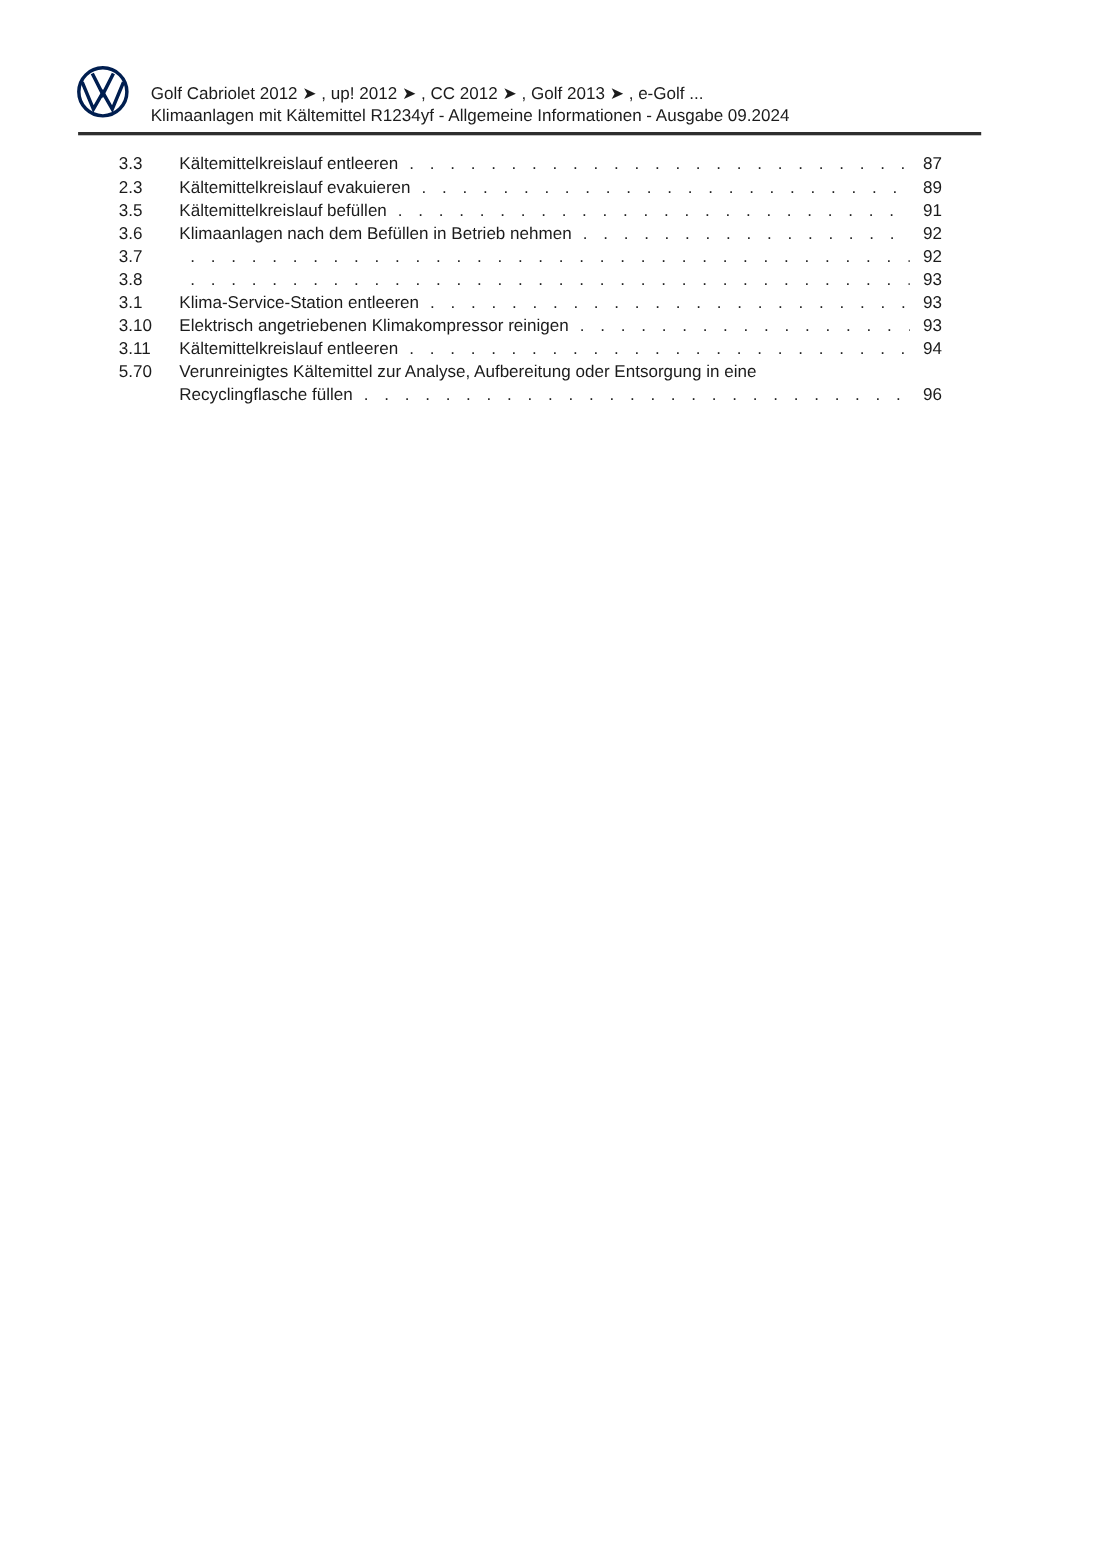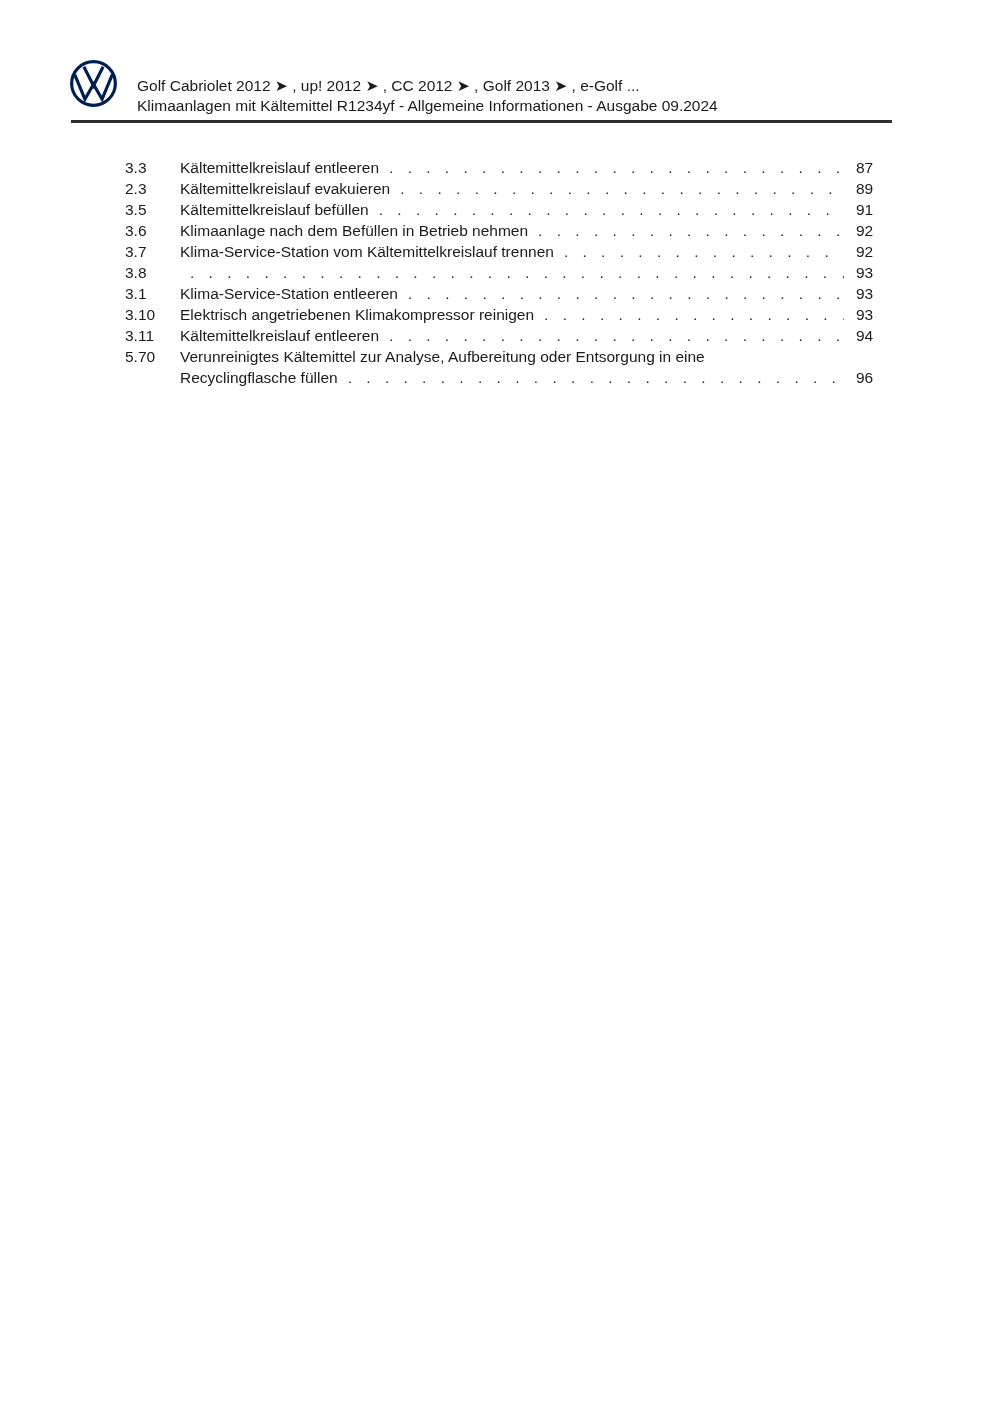--- a/index.html
+++ b/index.html
@@ -38,24 +38,23 @@
     left: 71px;
     top: 120px;
     width: 821px;
     height: 0;
     border-top: 3px solid #2e2e2e;
   }
 
   
   .toc {
     position: absolute;
-    left: 125px;
+    left: 108px;
     top: 139px;
     width: 767px; 
-    margin-top: 18px;
   }
   .toc-row {
     display: flex;
     align-items: baseline;
     font-size: 15.5px;
     line-height: 21px;
     cursor: default;
   }
   .toc-num {
     flex: 0 0 55px;
@@ -135,27 +134,26 @@
         <span class="toc-page">89</span>
       </div>
       <div class="toc-row">
         <span class="toc-num">3.5</span>
         <span class="toc-title">Kältemittelkreislauf befüllen</span>
         <span class="toc-leader">. . . . . . . . . . . . . . . . . . . . . . . . . . . . . . . . . . . . . . . . . . . . . . . . . . . . . . . . . . . . . . . . . . . . . . . . . . . . . . . . . . . . . . . . . . . . . . . . . . . . . . . . . . . . . . . . . . . . . . . .</span>
         <span class="toc-page">91</span>
       </div>
       <div class="toc-row">
         <span class="toc-num">3.6</span>
-        <span class="toc-title">Klimaanlage nach dem Befüllen in Betrieb nehmen</span>
+        <span class="toc-title">Klimaanlagen nach dem Befüllen in Betrieb nehmen</span>
         <span class="toc-leader">. . . . . . . . . . . . . . . . . . . . . . . . . . . . . . . . . . . . . . . . . . . . . . . . . . . . . . . . . . . . . . . . . . . . . . . . . . . . . . . . . . . . . . . . . . . . . . . . . . . . . . . . . . . . . . . . . . . . . . . .</span>
         <span class="toc-page">92</span>
       </div>
       <div class="toc-row">
         <span class="toc-num">3.7</span>
-        <span class="toc-title">Klima-Service-Station vom Kältemittelkreislauf trennen</span>
         <span class="toc-leader">. . . . . . . . . . . . . . . . . . . . . . . . . . . . . . . . . . . . . . . . . . . . . . . . . . . . . . . . . . . . . . . . . . . . . . . . . . . . . . . . . . . . . . . . . . . . . . . . . . . . . . . . . . . . . . . . . . . . . . . .</span>
         <span class="toc-page">92</span>
       </div>
       <div class="toc-row">
         <span class="toc-num">3.8</span>
         <span class="toc-leader">. . . . . . . . . . . . . . . . . . . . . . . . . . . . . . . . . . . . . . . . . . . . . . . . . . . . . . . . . . . . . . . . . . . . . . . . . . . . . . . . . . . . . . . . . . . . . . . . . . . . . . . . . . . . . . . . . . . . . . . .</span>
         <span class="toc-page">93</span>
       </div>
       <div class="toc-row">
         <span class="toc-num">3.1</span>

